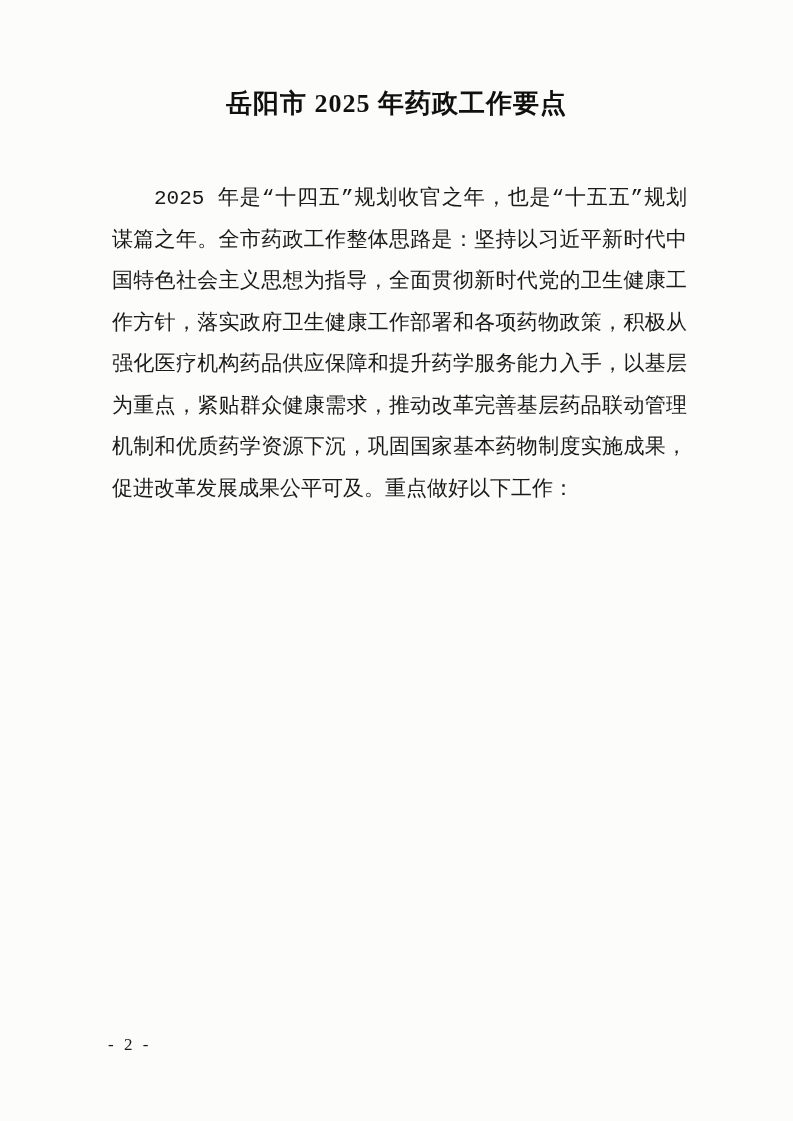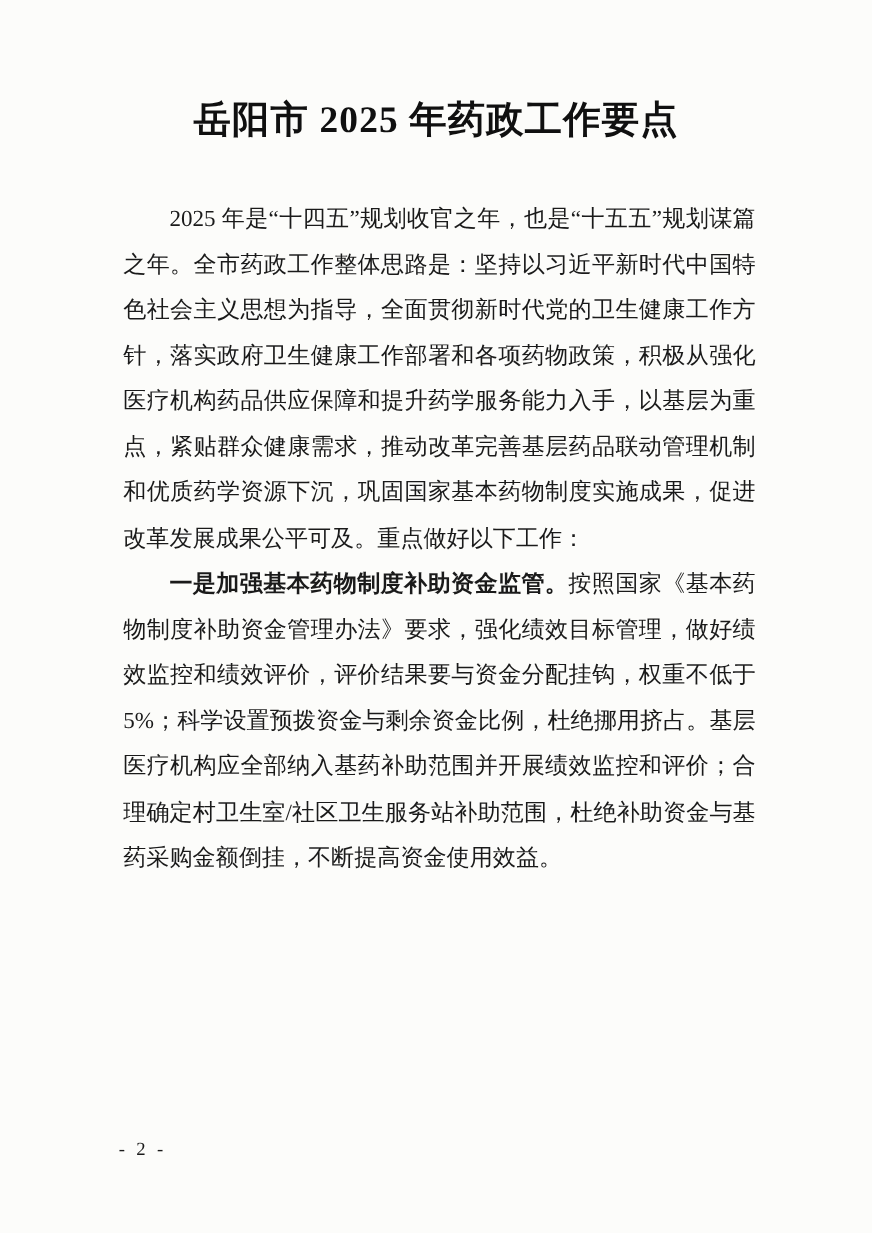--- a/index.html
+++ b/index.html
@@ -15,38 +15,39 @@
     background: #fcfcfa;
     color: #141414;
     font-family: "Liberation Serif", "DejaVu Serif", serif;
     overflow: hidden;
     box-sizing: border-box;
   }
   .doc-title {
     margin: 0;
     padding-top: 86px;
     text-align: center;
-    font-size: 34px;
+    font-size: 26px;
     font-weight: bold;
     letter-spacing: 1px;
     color: #101010;
   }
   .doc-body {
     position: absolute;
     left: 112px;
     right: 106px;
     top: 178px;
     font-size: 21px;
     line-height: 41.5px;
     text-align: justify;
     color: #1a1a1a;
   }
   .doc-body p {
     margin: 0;
     text-indent: 2em;
+    font-family: Liberation Mono, monospace;
   }
   .para-lead {
     font-weight: bold;
   }
   .page-number {
     position: absolute;
     left: 108px;
     bottom: 66px;
     font-size: 17px;
     letter-spacing: 3px;
@@ -57,20 +58,19 @@
 <body>
 
 <div class="page">
 
   <h1 class="doc-title">岳阳市 2025 年药政工作要点</h1>
 
   <div class="doc-body">
 
     <p><span class="para-lead"></span><span>2025 年是“十四五”规划收官之年，也是“十五五”规划谋篇之年。全市药政工作整体思路是：坚持以习近平新时代中国特色社会主义思想为指导，全面贯彻新时代党的卫生健康工作方针，落实政府卫生健康工作部署和各项药物政策，积极从强化医疗机构药品供应保障和提升药学服务能力入手，以基层为重点，紧贴群众健康需求，推动改革完善基层药品联动管理机制和优质药学资源下沉，巩固国家基本药物制度实施成果，促进改革发展成果公平可及。重点做好以下工作：</span></p>
 
-    <p><span class="para-lead">一是加强基本药物制度补助资金监管。</span><span>按照国家《基本药物制度补助资金管理办法》要求，强化绩效目标管理，做好绩效监控和绩效评价，评价结果要与资金分配挂钩，权重不低于5%；科学设置预拨资金与剩余资金比例，杜绝挪用挤占。基层医疗机构应全部纳入基药补助范围并开展绩效监控和评价；合理确定村卫生室/社区卫生服务站补助范围，杜绝补助资金与基药采购金额倒挂，不断提高资金使用效益。</span></p>
 
 
   </div>
 
   <div class="page-number">- 2 -</div>
 
 </div>
 
 </body></html>

